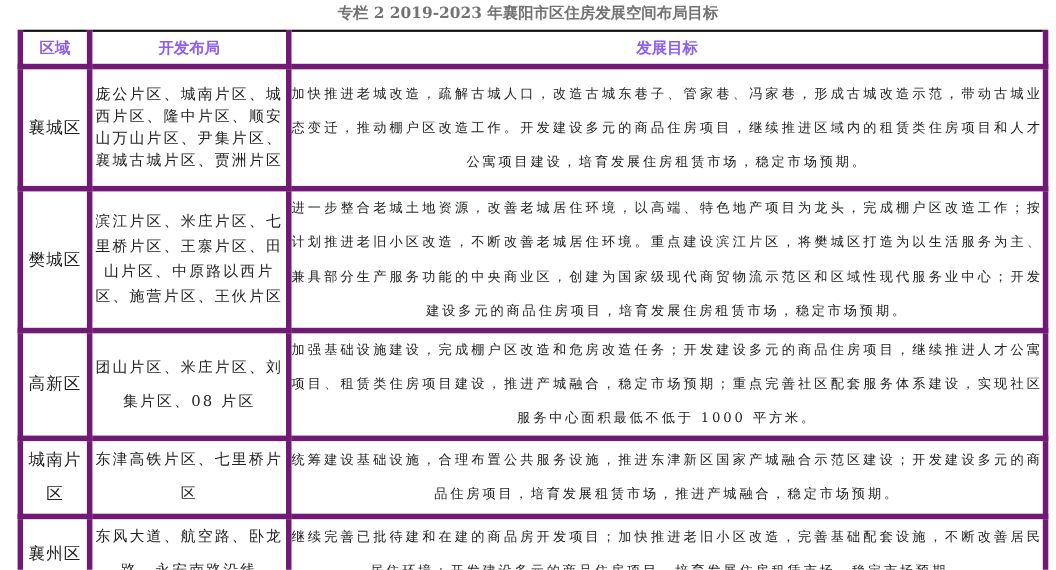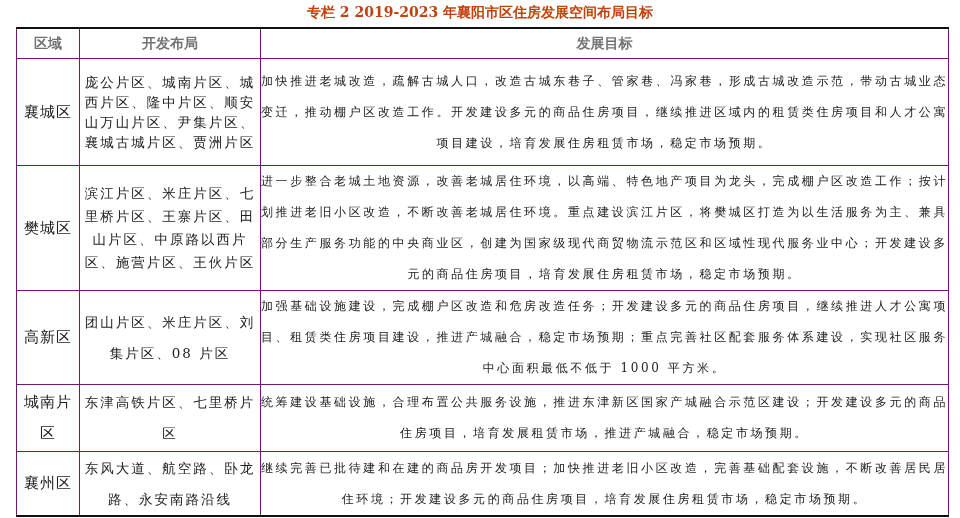--- a/index.html
+++ b/index.html
@@ -4,35 +4,35 @@
 <style>
   html, body { margin: 0; padding: 0; background: #ffffff; }
   body {
     width: 960px; height: 518px; position: relative; overflow: hidden;
     font-family: "DejaVu Serif", "Liberation Serif", serif;
     color: #222;
   }
   .title {
     position: absolute; left: 0; top: 2px; width: 960px; height: 22px;
     text-align: center; font-weight: bold; font-size: 14px; line-height: 20px;
-    color: #c2410c;
+    color: #737373;
   }
   table.plan {
     position: absolute; left: 16px; top: 27px; width: 932px;
     border-collapse: collapse; table-layout: fixed;
   }
   table.plan th, table.plan td {
-    border: 1px solid #701a75;
+    border: 5px solid #701a75;
     padding: 0;
   }
   table.plan tr.outer-top th { border-top: 2px solid #111; }
   table.plan tr:last-child td { border-bottom: 2px solid #111; }
   table.plan th {
     height: 29px; font-weight: bold; font-size: 14px; text-align: center;
-    color: #737373; vertical-align: middle;
+    color: #8b5cf6; vertical-align: middle;
   }
   col.c1 { width: 63px; }
   col.c2 { width: 181px; }
   col.c3 { width: 688px; }
   td.region {
     text-align: center; vertical-align: middle; font-size: 15px;
     line-height: 31px; letter-spacing: 1px; padding: 0 4px;
   }
   td.layout {
     text-align: center; vertical-align: middle; font-size: 13.5px;

